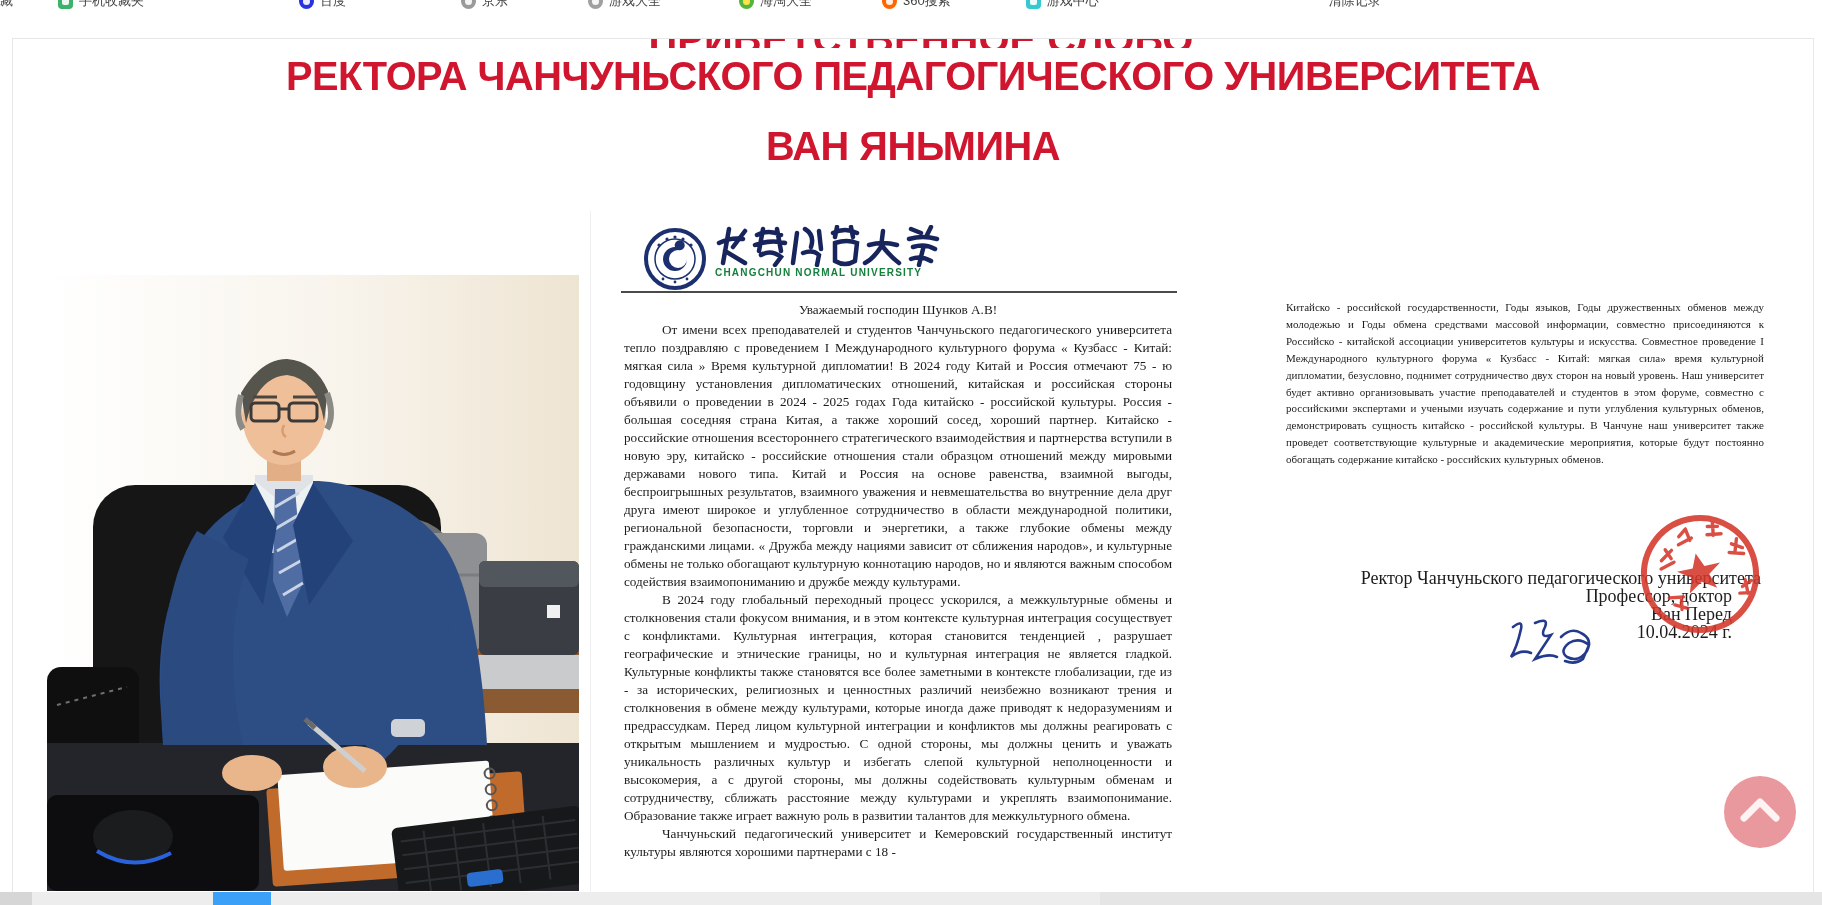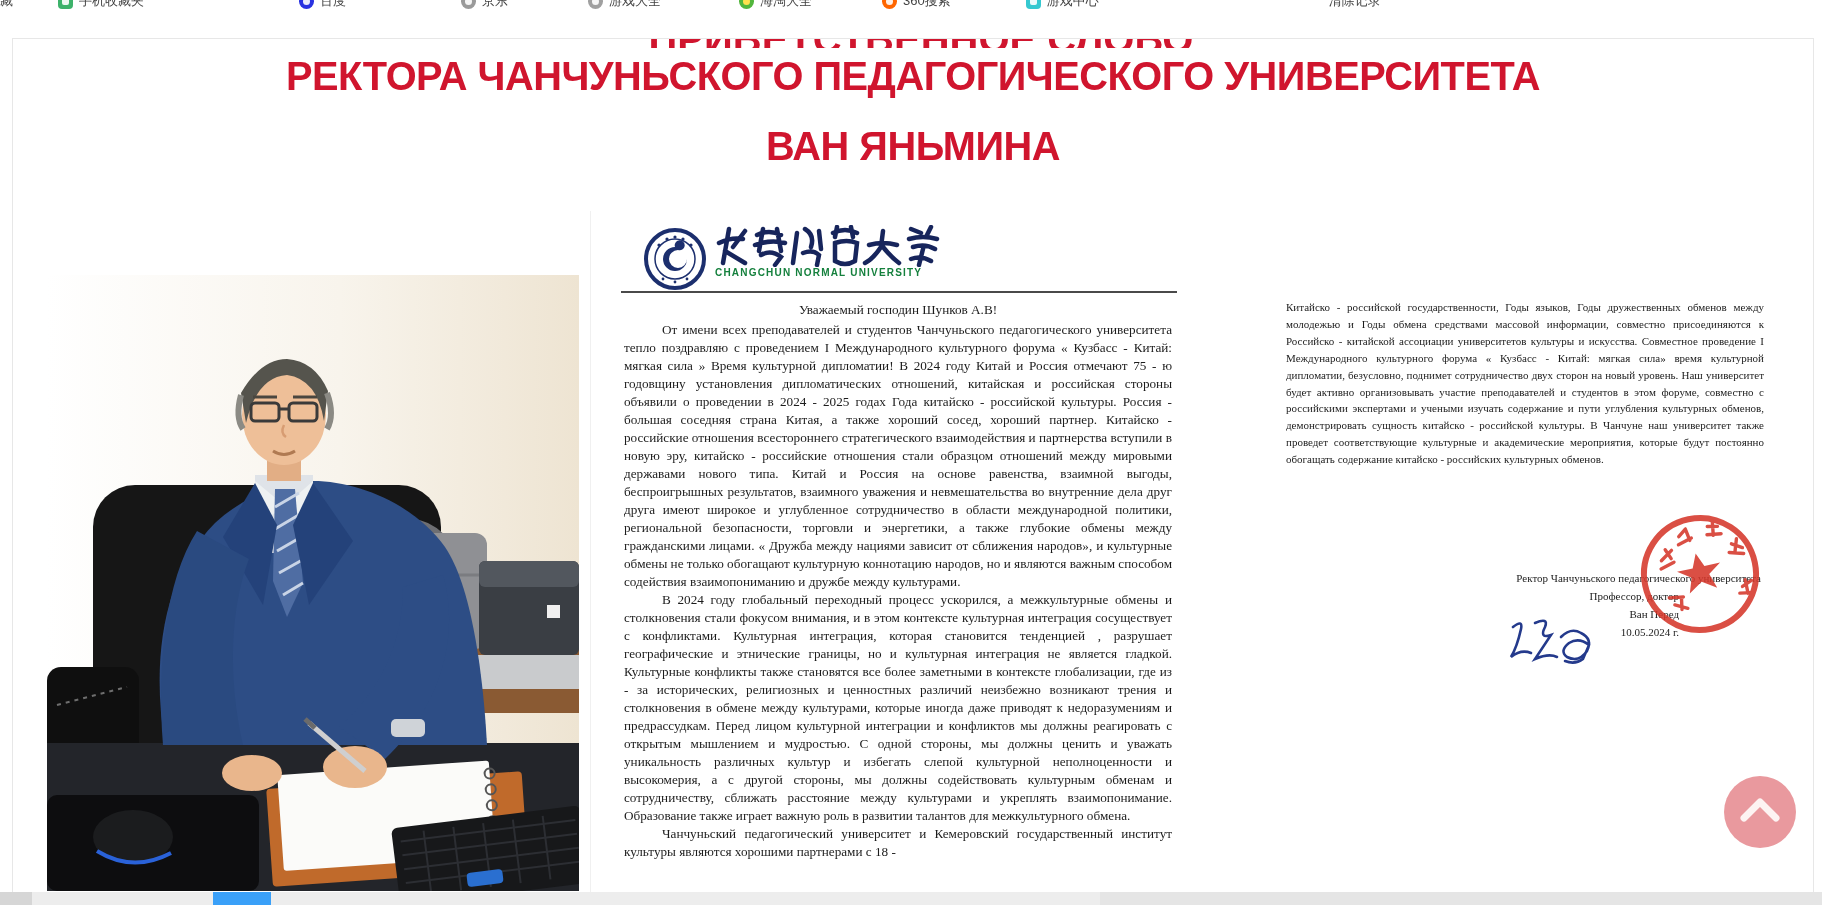--- a/index.html
+++ b/index.html
@@ -50,23 +50,23 @@
   .letter-text{
     position:absolute;font-family:"Liberation Serif",serif;color:#1c1c1c;text-align:justify;
   }
   .p1-text{left:14px;top:90px;width:548px;font-size:13.2px;line-height:18px;margin-left:19px;}
   .p2-text{left:73px;top:88px;width:478px;font-size:11px;line-height:16.9px;}
   .salutation{text-align:center;margin:0 0 2px 0;}
   .para{margin:0;text-indent:38px;}
   
   .sig-block{
     position:absolute;right:8px;top:358px;width:480px;text-align:right;
-    font-family:"Liberation Serif",serif;font-size:11px;line-height:18px;color:#1c1c1c;
-  }
-  .sig-block .l2,.sig-block .l3,.sig-block .l4{margin-right:82px;}
+    font-family:"Liberation Serif",serif;font-size:18px;line-height:18px;color:#1c1c1c;
+  }
+  .sig-block .l2,.sig-block .l3,.sig-block .l4{margin-right:29px;}
   .sig-script{position:absolute;left:292px;top:402px;width:96px;height:56px;}
   .seal{position:absolute;left:422px;top:298px;width:130px;height:130px;opacity:.88;}
   
   .back-top{
     position:absolute;left:1724px;top:776px;width:72px;height:72px;border-radius:50%;
     background:#e9999e;border:none;cursor:pointer;z-index:20;display:block;padding:0;
   }
   
   .hscroll{position:absolute;left:0;top:892px;width:1822px;height:13px;background:#ededed;z-index:40;}
   .hscroll .cap{position:absolute;left:0;top:0;width:32px;height:13px;background:#d6d6d6;}
@@ -266,21 +266,21 @@
 
   <div class="page page2">
     <div class="letter-text p2-text">
       <p class="para" style="text-indent:0">Китайско - российской государственности, Годы языков, Годы дружественных обменов между молодежью и Годы обмена средствами массовой информации, совместно присоединяются к Российско - китайской ассоциации университетов культуры и искусства. Совместное проведение I Международного культурного форума « Кузбасс - Китай: мягкая сила» время культурной дипломатии, безусловно, поднимет сотрудничество двух сторон на новый уровень. Наш университет будет активно организовывать участие преподавателей и студентов в этом форуме, совместно с российскими экспертами и учеными изучать содержание и пути углубления культурных обменов, демонстрировать сущность китайско - российской культуры. В Чанчуне наш университет также проведет соответствующие культурные и академические мероприятия, которые будут постоянно обогащать содержание китайско - российских культурных обменов.</p>
     </div>
 
     <div class="sig-block">
       <div>Ректор Чанчуньского педагогического университета</div>
       <div class="l2">Профессор, доктор</div>
       <div class="l3">Ван Перед</div>
-      <div class="l4">10.05.2024 г.</div>
+      <div class="l4">10.04.2024 г.</div>
     </div>
 
     <svg class="sig-script" viewBox="0 0 96 56">
       <g stroke="#243a8c" stroke-width="2.6" fill="none" stroke-linecap="round">
         <path d="M8,14 Q18,6 16,16 Q12,34 6,44 Q16,36 26,40"></path>
         <path d="M30,10 Q44,4 40,14 Q34,26 46,22 Q38,34 30,46 Q44,40 52,44"></path>
         <path d="M56,24 Q66,14 76,20 Q88,26 82,38 Q74,50 62,44 Q54,38 64,30 Q74,24 84,32 L78,46 Q70,52 60,48"></path>
       </g>
     </svg>
 

